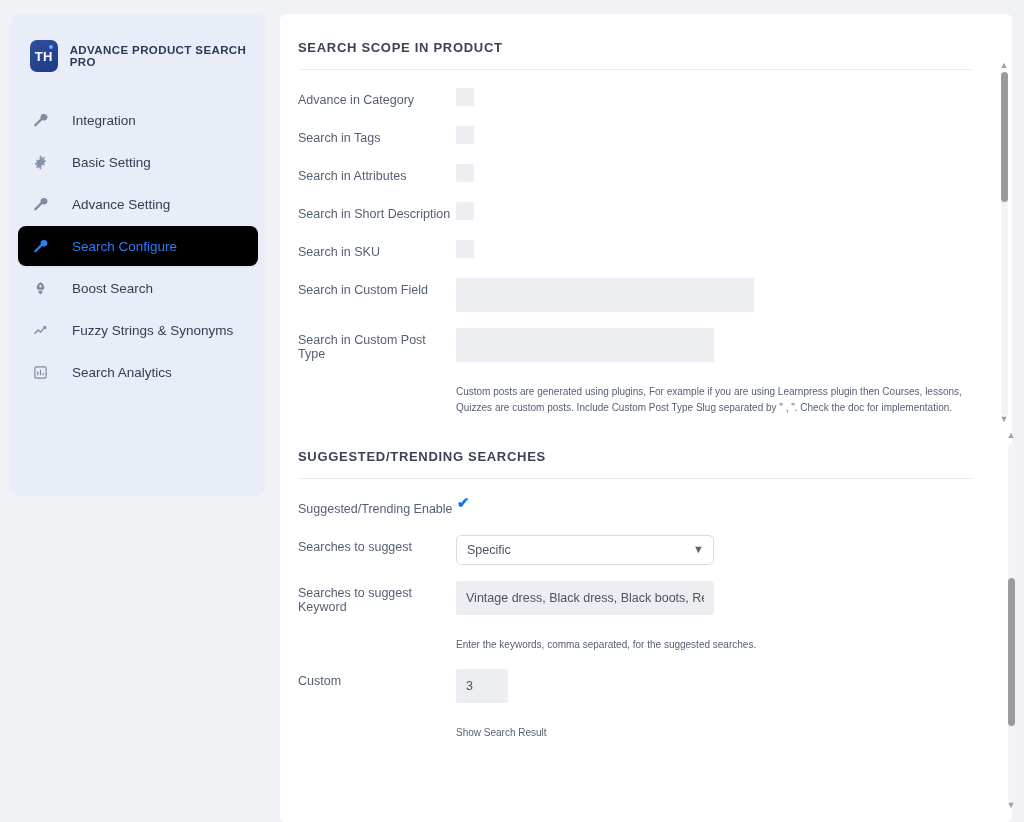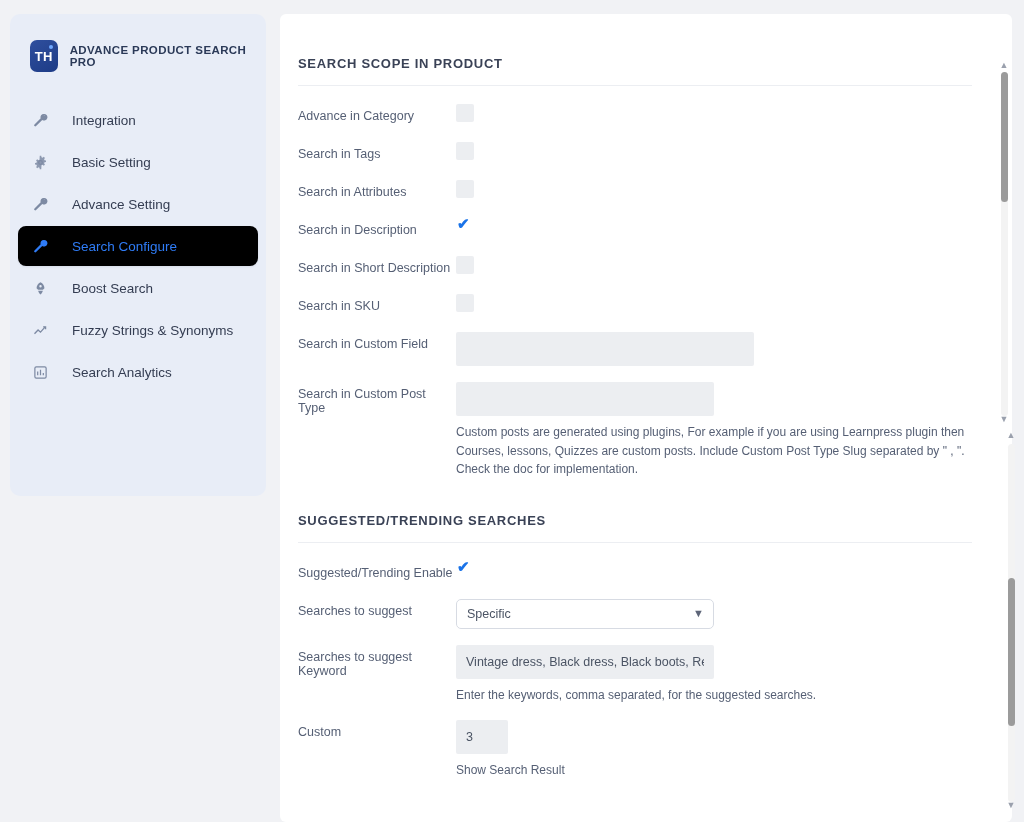--- a/index.html
+++ b/index.html
@@ -90,21 +90,21 @@
   .panel {
     position: relative;
     margin: 14px 12px 0 14px;
     background: #fff;
     border-radius: 6px;
     width: 732px;
     height: 808px;
     overflow: hidden;
   }
   .panel-inner {
-    padding: 42px 40px 0 18px;
+    padding: 26px 40px 0 18px;
     height: 100%;
   }
   .section-title {
     font-size: 13px;
     font-weight: bold;
     letter-spacing: .7px;
     color: #3a4256;
     text-transform: uppercase;
     padding-left: 0;
     margin: 0 0 14px 0;
@@ -178,24 +178,24 @@
   }
   .select-wrap { position: relative; display: inline-block; }
   .select-wrap .chev {
     position: absolute;
     right: 10px; top: 8px;
     pointer-events: none;
     color: #5d6578;
     font-size: 11px;
   }
   .help {
-    font-size: 12px;
+    font-size: 10px;
     color: #555f74;
     line-height: 1.55;
-    margin-top: 7px;
+    margin-top: 22px;
     max-width: 520px;
   }
   .help-narrow { max-width: 420px; }
   .spacer-lg { height: 26px; }
 
   
   .scroll-track {
     position: absolute;
     right: 4px;
     width: 7px;
@@ -323,26 +323,20 @@
         </div>
       </div>
 
       <div class="row">
         <div class="row-label">Search in Attributes</div>
         <div class="row-field">
           <span class="checkbox"></span>
         </div>
       </div>
 
-      <div class="row">
-        <div class="row-label">Search in Description</div>
-        <div class="row-field">
-          <span class="checkbox checked"></span>
-        </div>
-      </div>
 
       <div class="row">
         <div class="row-label">Search in Short Description</div>
         <div class="row-field">
           <span class="checkbox"></span>
         </div>
       </div>
 
       <div class="row">
         <div class="row-label">Search in SKU</div>

